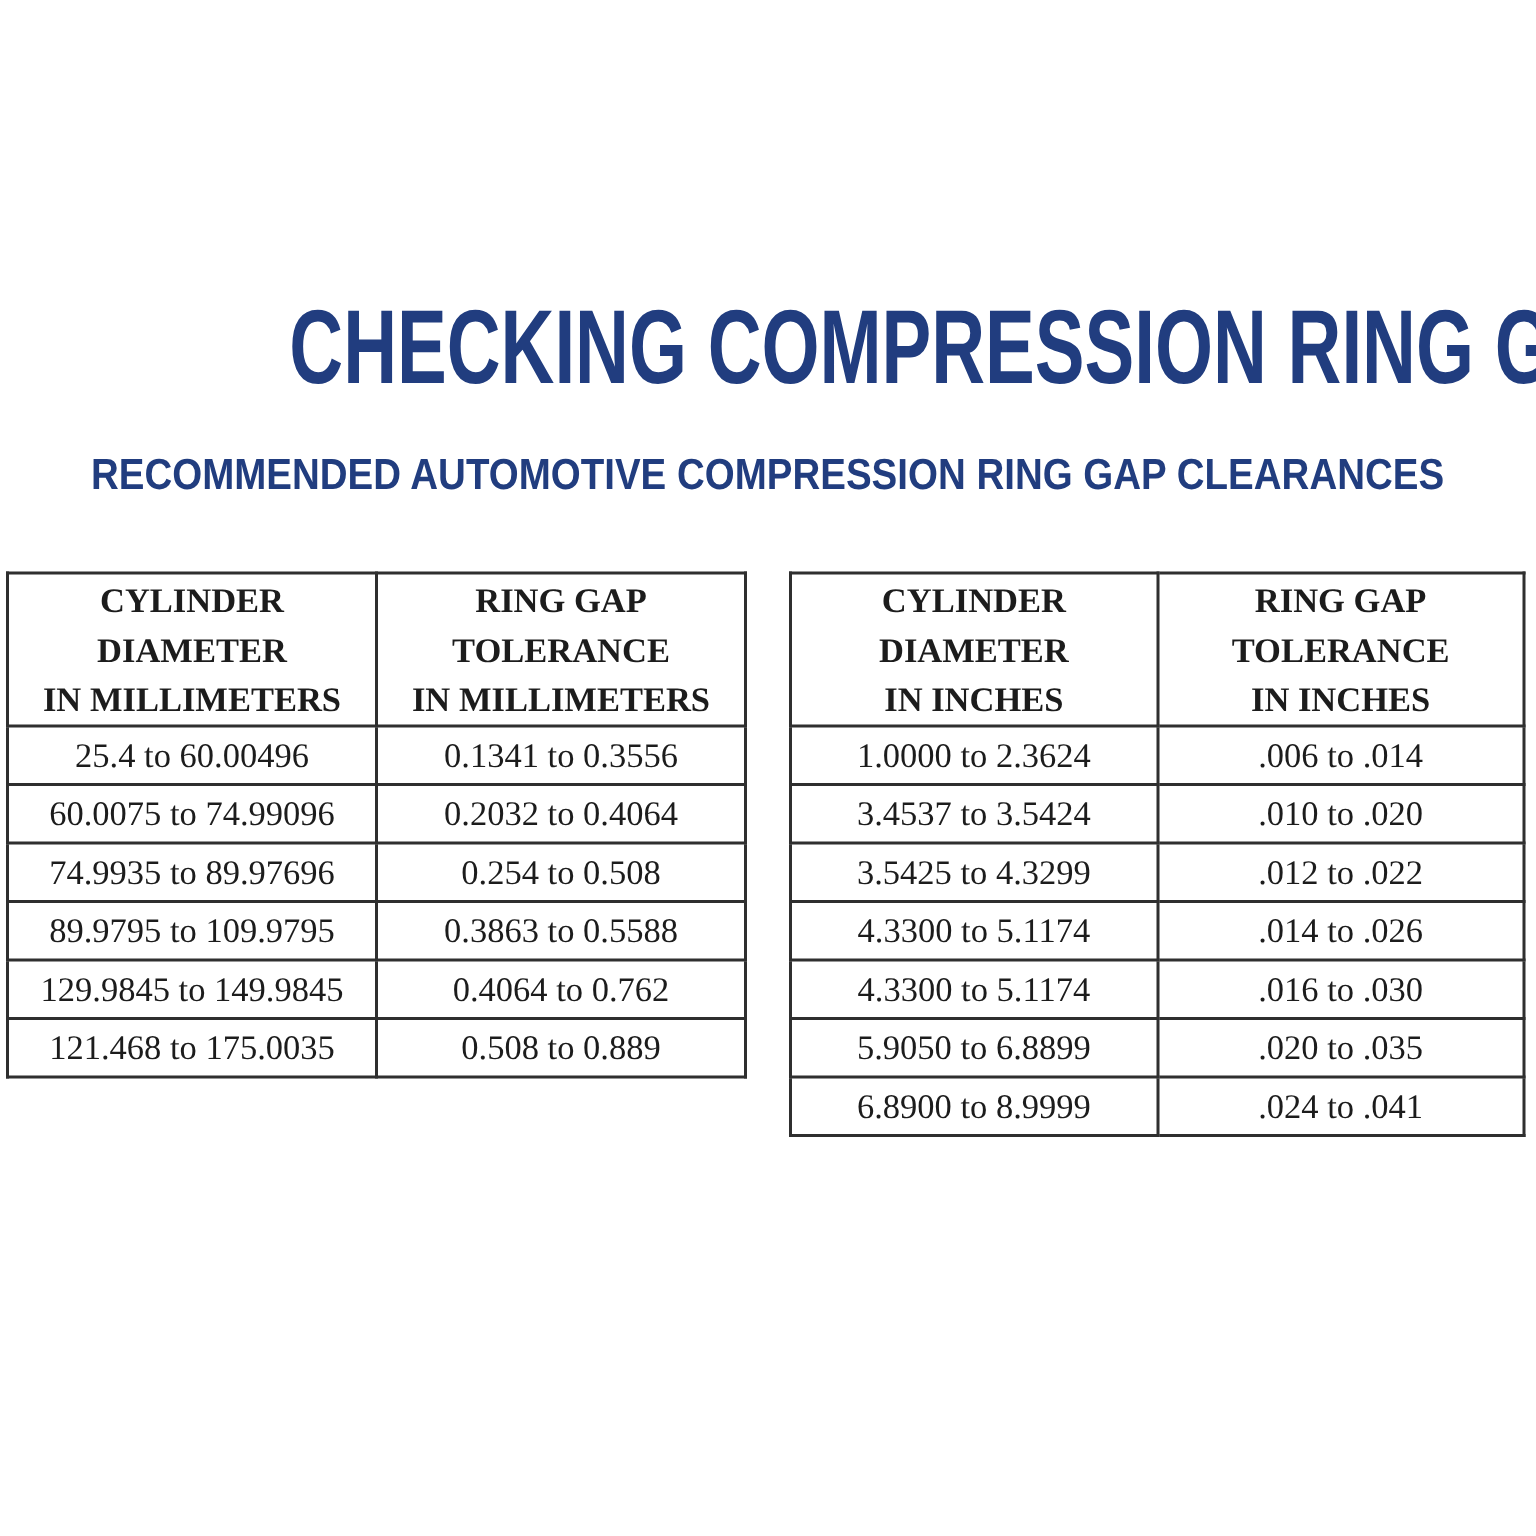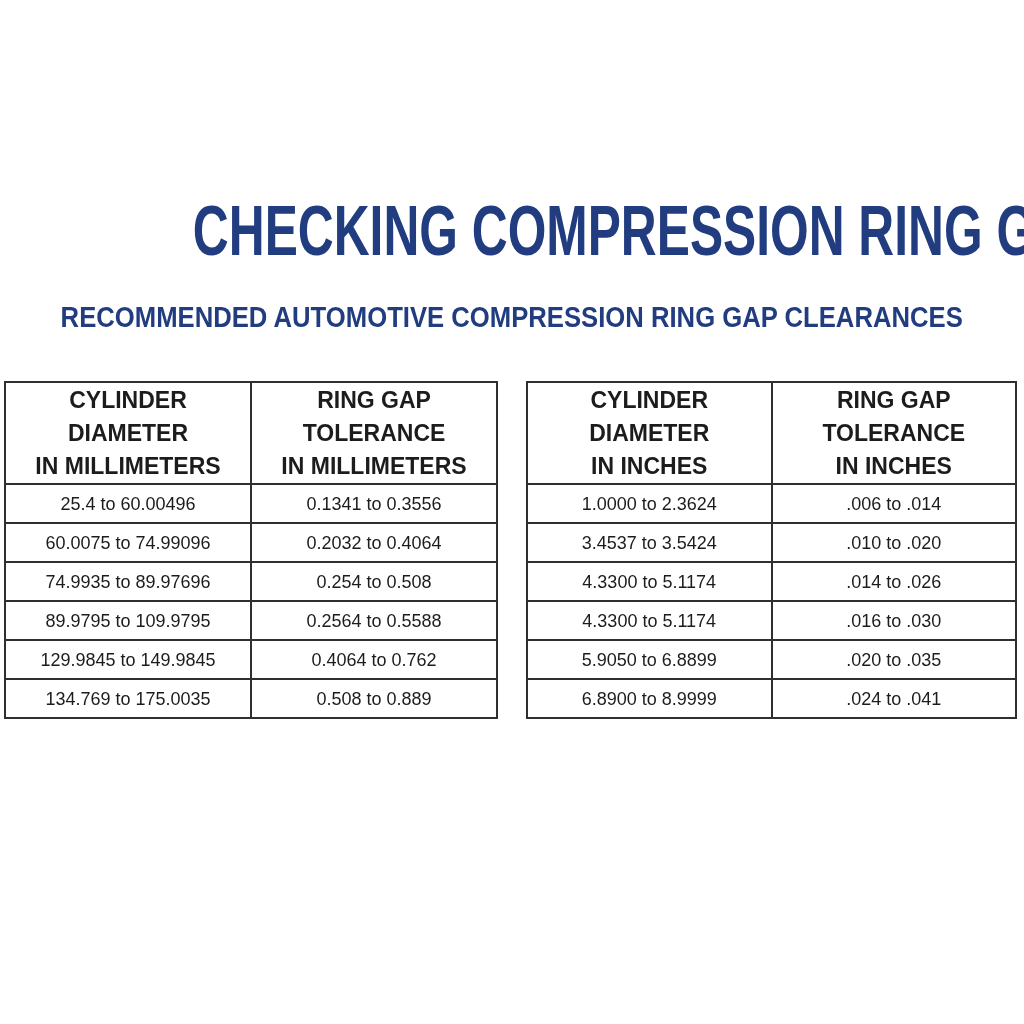--- a/index.html
+++ b/index.html
@@ -33,41 +33,42 @@
     transform: scaleX(0.885);
     transform-origin: 50% 50%;
   }
 
   .tables { position: absolute; top: 381px; left: 0; width: 1024px; height: 414px; }
   table.spec-table {
     position: absolute; top: 0;
     border-collapse: collapse;
     table-layout: fixed;
     color: #1c1c1c;
+    font-family: Liberation Serif, serif;
   }
   #table-mm { left: 4px;   width: 494px; }
   #table-in { left: 526px; width: 491px; }
   .spec-table th, .spec-table td {
     border: 2px solid #2f2f2f;
     text-align: center;
     vertical-align: middle;
     padding: 0 4px;
     overflow: hidden;
   }
   .spec-table th {
     height: 100px;
     font-size: 23px;
     font-weight: 700;
     line-height: 33px;
     white-space: pre-line;
     color: #1c1c1c;
   }
   .spec-table td {
     height: 37px;
-    font-size: 18px;
+    font-size: 23px;
     font-weight: 400;
     line-height: 26px;
     white-space: nowrap;
   }
 </style>
 </head>
 <body>
 
 <div class="page">
 
@@ -100,28 +101,28 @@
         <tr>
           <td>60.0075 to 74.99096</td>
           <td>0.2032 to 0.4064</td>
         </tr>
         <tr>
           <td>74.9935 to 89.97696</td>
           <td>0.254 to 0.508</td>
         </tr>
         <tr>
           <td>89.9795 to 109.9795</td>
-          <td>0.2564 to 0.5588</td>
+          <td>0.3863 to 0.5588</td>
         </tr>
         <tr>
           <td>129.9845 to 149.9845</td>
           <td>0.4064 to 0.762</td>
         </tr>
         <tr>
-          <td>134.769 to 175.0035</td>
+          <td>121.468 to 175.0035</td>
           <td>0.508 to 0.889</td>
         </tr>
       </tbody>
     </table>
 
     <table class="spec-table" id="table-in">
       <thead>
         <tr>
           <th>CYLINDER
 DIAMETER
@@ -134,20 +135,24 @@
       <tbody>
         <tr>
           <td>1.0000 to 2.3624</td>
           <td>.006 to .014</td>
         </tr>
         <tr>
           <td>3.4537 to 3.5424</td>
           <td>.010 to .020</td>
         </tr>
         <tr>
+          <td>3.5425 to 4.3299</td>
+          <td>.012 to .022</td>
+        </tr>
+        <tr>
           <td>4.3300 to 5.1174</td>
           <td>.014 to .026</td>
         </tr>
         <tr>
           <td>4.3300 to 5.1174</td>
           <td>.016 to .030</td>
         </tr>
         <tr>
           <td>5.9050 to 6.8899</td>
           <td>.020 to .035</td>

